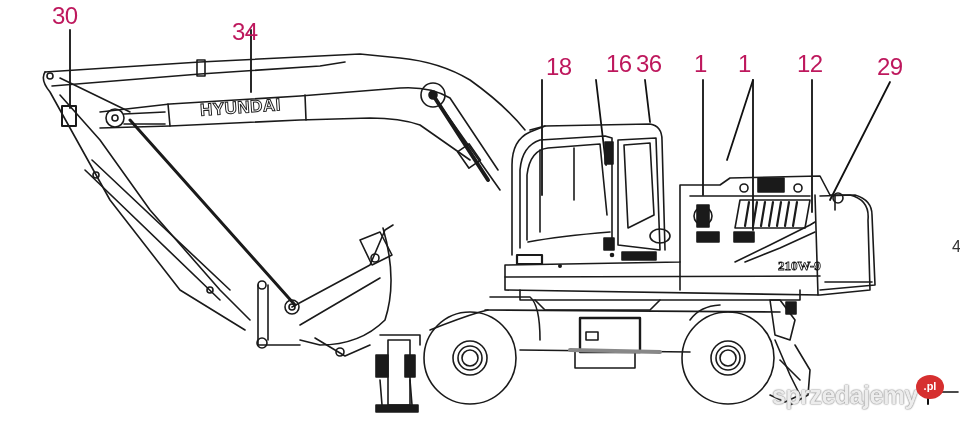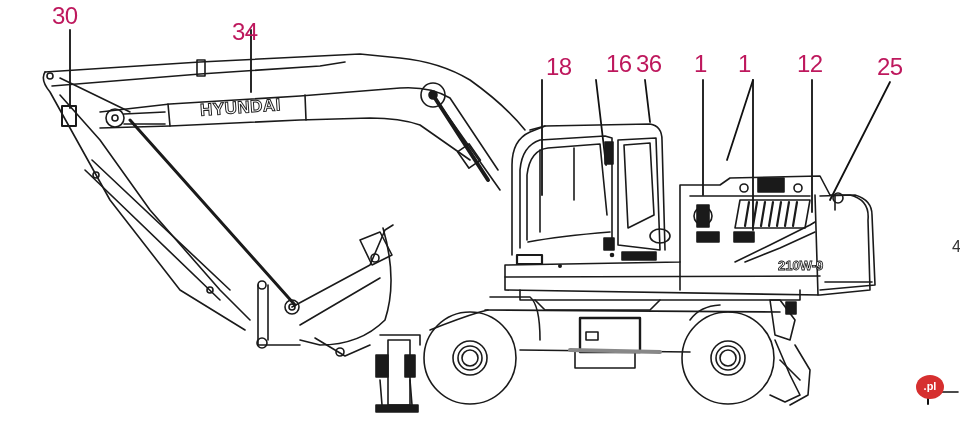--- a/index.html
+++ b/index.html
@@ -4,21 +4,21 @@
 <style>
   html, body { margin: 0; padding: 0; background: #ffffff; }
   body { width: 960px; height: 432px; overflow: hidden; position: relative;
          font-family: "Liberation Sans", sans-serif; }
   #stage { position: absolute; left: 0; top: 0; width: 960px; height: 432px; }
   .callout { position: absolute; font-family: "Liberation Sans", sans-serif;
              font-size: 24px; color: #be185d; line-height: 1; letter-spacing: -0.5px; }
   .brand { position: absolute; font-family: "Liberation Sans", sans-serif; font-weight: bold;
            font-size: 17px; color: #ffffff; letter-spacing: 0.5px;
            -webkit-text-stroke: 1px #222; transform: rotate(-4deg); }
-  .model { position: absolute; font-family: Liberation Sans, sans-serif; font-weight: bold;
+  .model { position: absolute; font-family: Liberation Serif, serif; font-weight: bold;
            font-size: 13px; color: #fff; -webkit-text-stroke: 0.8px #111; }
   .edge-text { position: absolute; font-family: "Liberation Sans", sans-serif; font-size: 16px; color: #333; }
   .watermark { position: absolute; left: 772px; top: 381px; font-family: "Liberation Sans", sans-serif;
                font-weight: bold; font-size: 25px; color: rgba(255,255,255,0.85);
                text-shadow: 0 0 2px #888, 0 0 1px #666; letter-spacing: -0.5px; }
   .wm-badge { position: absolute; left: 916px; top: 375px; width: 28px; height: 24px; border-radius: 50%;
               background: #d62f2f; color: #fff; font-family: "Liberation Sans", sans-serif;
               font-weight: bold; font-size: 11px; text-align: center; line-height: 23px; }
 </style>
 </head>
@@ -210,19 +210,20 @@
 
   
   <div class="callout" style="left:52px; top:4px;">30</div>
   <div class="callout" style="left:232px; top:20px;">34</div>
   <div class="callout" style="left:546px; top:55px;">18</div>
   <div class="callout" style="left:610px; top:52px;margin-left:26px;">36</div>
   <div class="callout" style="left:606px; top:52px;">16</div>
   <div class="callout" style="left:694px; top:52px;">1</div>
   <div class="callout" style="left:738px; top:52px;">1</div>
   <div class="callout" style="left:797px; top:52px;">12</div>
-  <div class="callout" style="left:877px; top:55px;">25</div>
+  <div class="callout" style="left:877px; top:55px;">29</div>
 
   <div class="edge-text" style="left:952px; top:238px;">4</div>
 
   
+  <div class="watermark">sprzedajemy</div>
   <div class="wm-badge">.pl</div>
 </div>
 
 </body></html>

